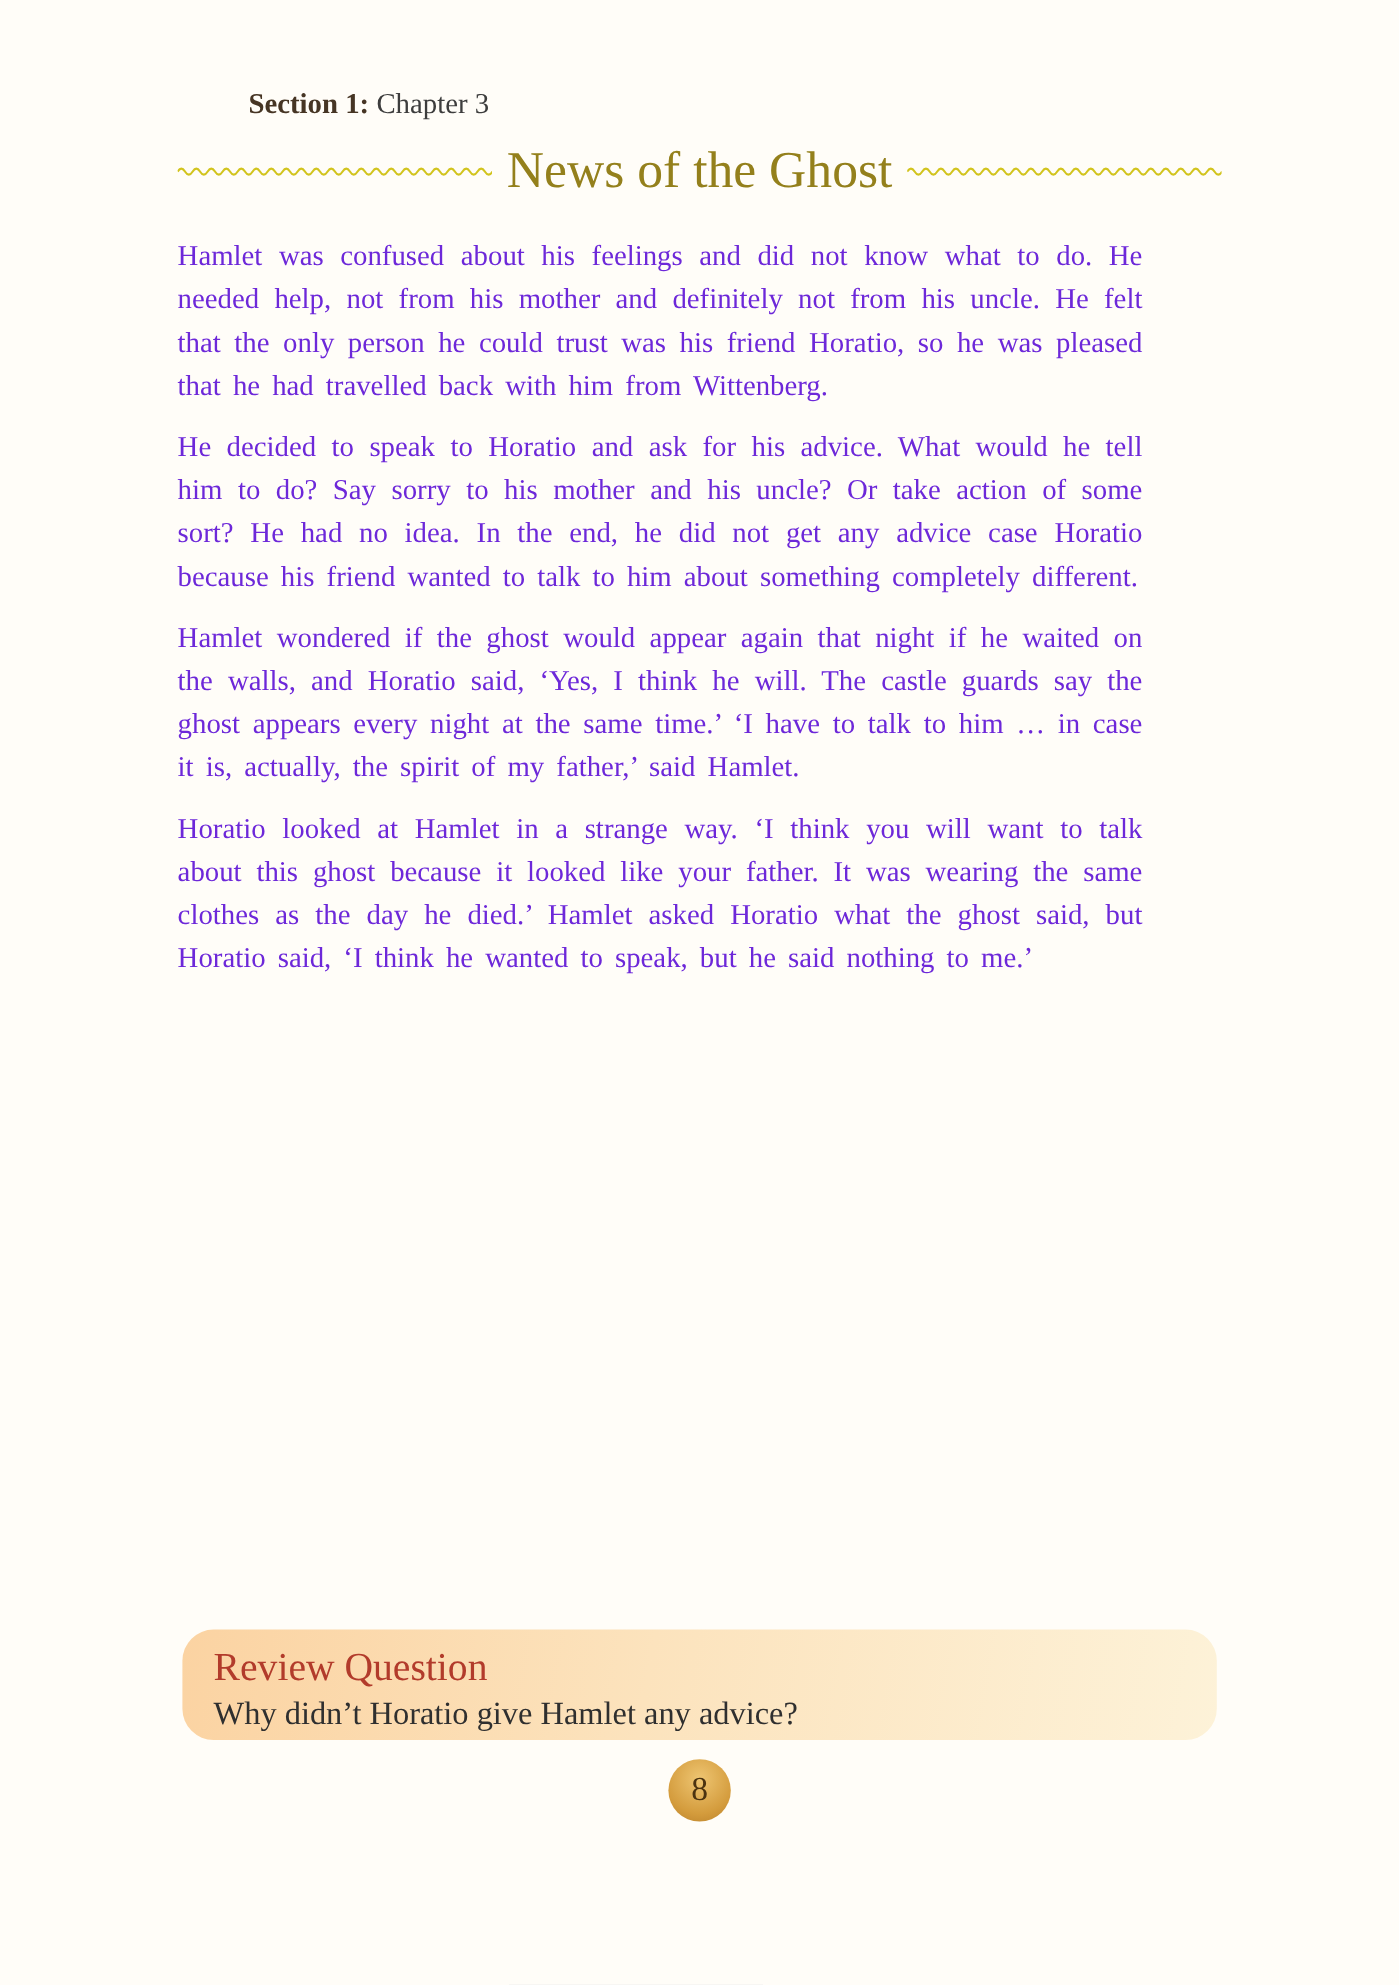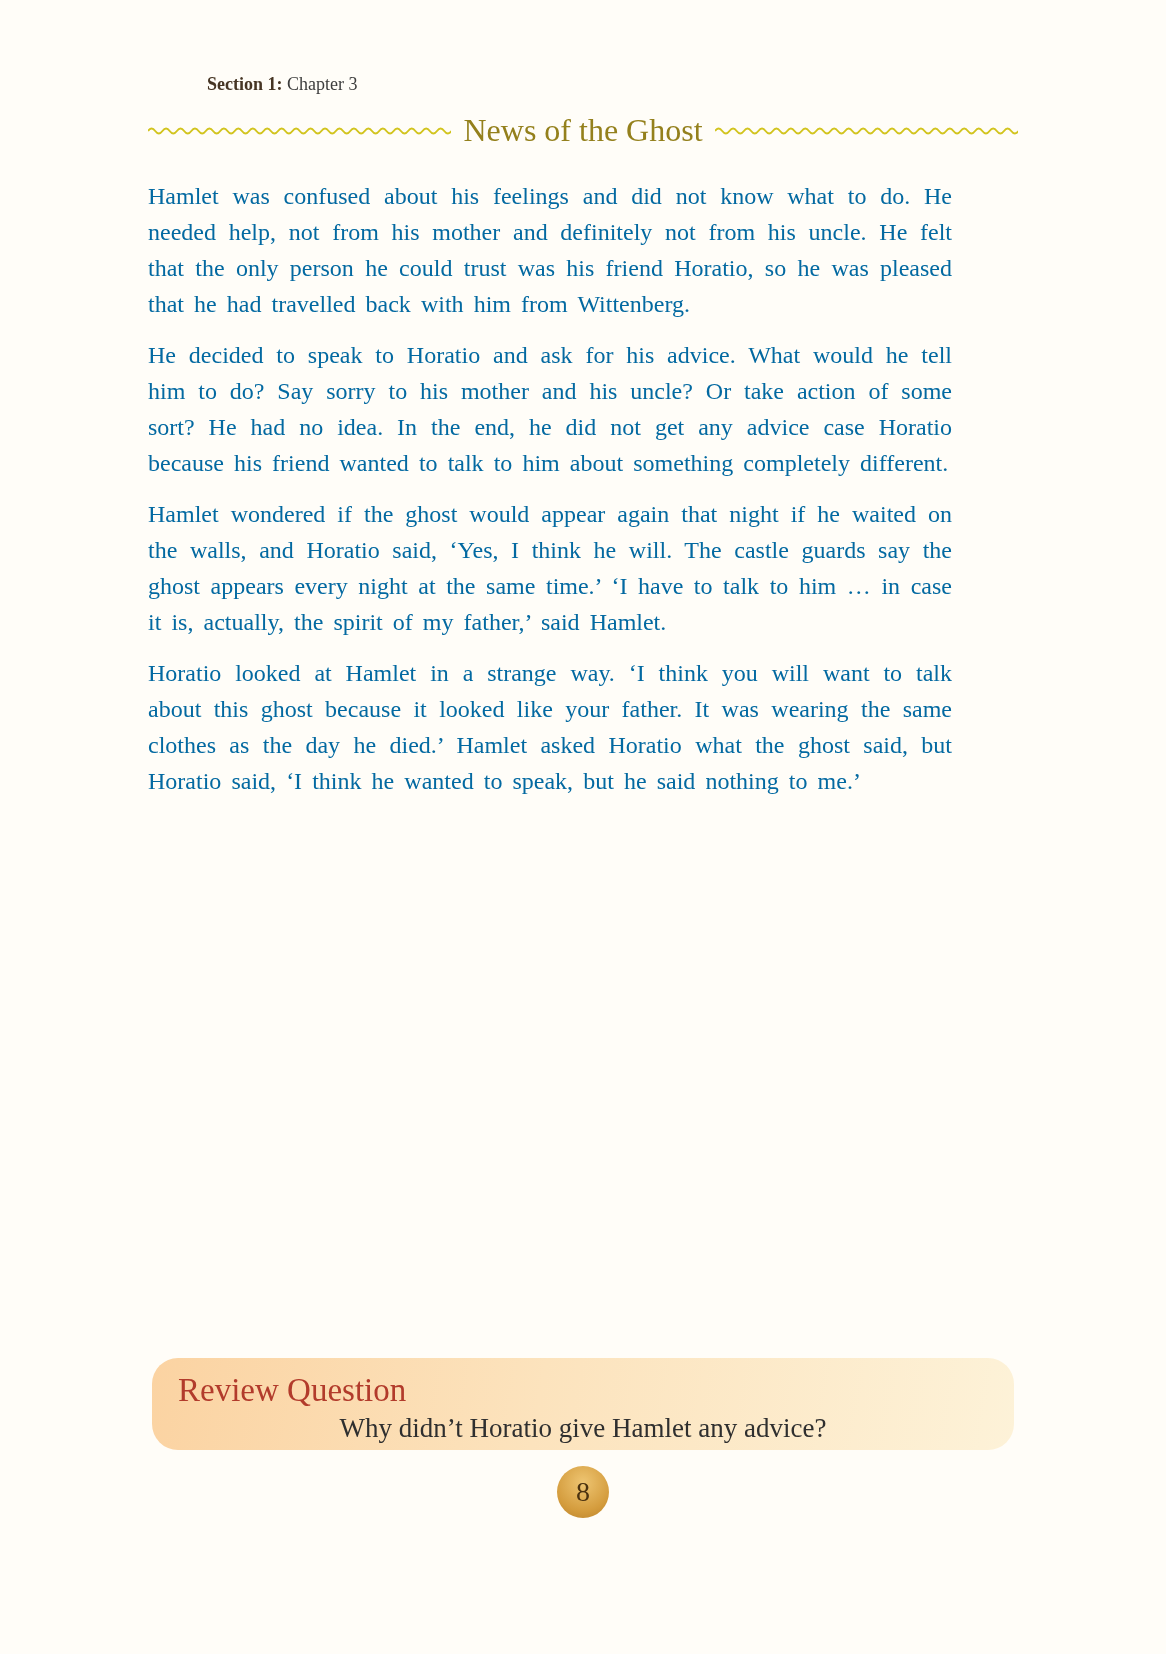--- a/index.html
+++ b/index.html
@@ -8,50 +8,50 @@
     width:1166px; height:1654px;
     margin:0 auto;
     background:#fffdf8;
     font-family:"Liberation Serif", serif;
     color:#3e3e3e;
     overflow:hidden;
     box-sizing:border-box;
   }
   .header-line {
     margin:74px 0 0 207px;
-    font-size:18px;
+    font-size:24px;
     color:#3d3d3d;
   }
   .section-label { font-weight:bold; color:#463524; }
   .chapter-label { color:#3d3d3d; }
 
   .title-row {
     display:flex; align-items:center;
     margin:18px 148px 0 148px;
     gap:6px;
   }
   .squiggle { flex:1 1 auto; height:10px; display:block; }
   .chapter-title {
     flex:0 0 auto;
-    font-size:32px;
+    font-size:43px;
     line-height:1.1;
     color:#94801c;
     white-space:nowrap;
     padding:0 6px;
     font-weight:normal;
     margin:0;
   }
 
   .content {
     margin:30px 214px 0 148px;
     font-size:24px;
     line-height:1.5;
     text-align:justify;
     word-spacing:0.17em;
-    color:#0369a1;
+    color:#6d28d9;
   }
   .content p { margin:0 0 15px 0; }
 
   .review-box {
     position:absolute;
     left:152px; top:1358px;
     width:862px; height:92px;
     box-sizing:border-box;
     border-radius:26px;
     background:linear-gradient(100deg, #fbd3a2 0%, #fce3bd 45%, #fdf2d8 100%);
@@ -59,21 +59,20 @@
   }
   .review-heading {
     font-size:33px;
     color:#b23b2b;
     margin:0 0 4px 0;
   }
   .review-question {
     font-size:27px;
     color:#2f2f2f;
     margin:0;
-    text-align:center;
   }
 
   .page-number-badge {
     position:absolute;
     left:50%; top:1466px;
     transform:translateX(-50%);
     width:52px; height:52px;
     border-radius:50%;
     background:radial-gradient(circle at 50% 32%, #eec572, #d49c3d 65%, #b9802a 100%);
     display:flex; align-items:center; justify-content:center;

